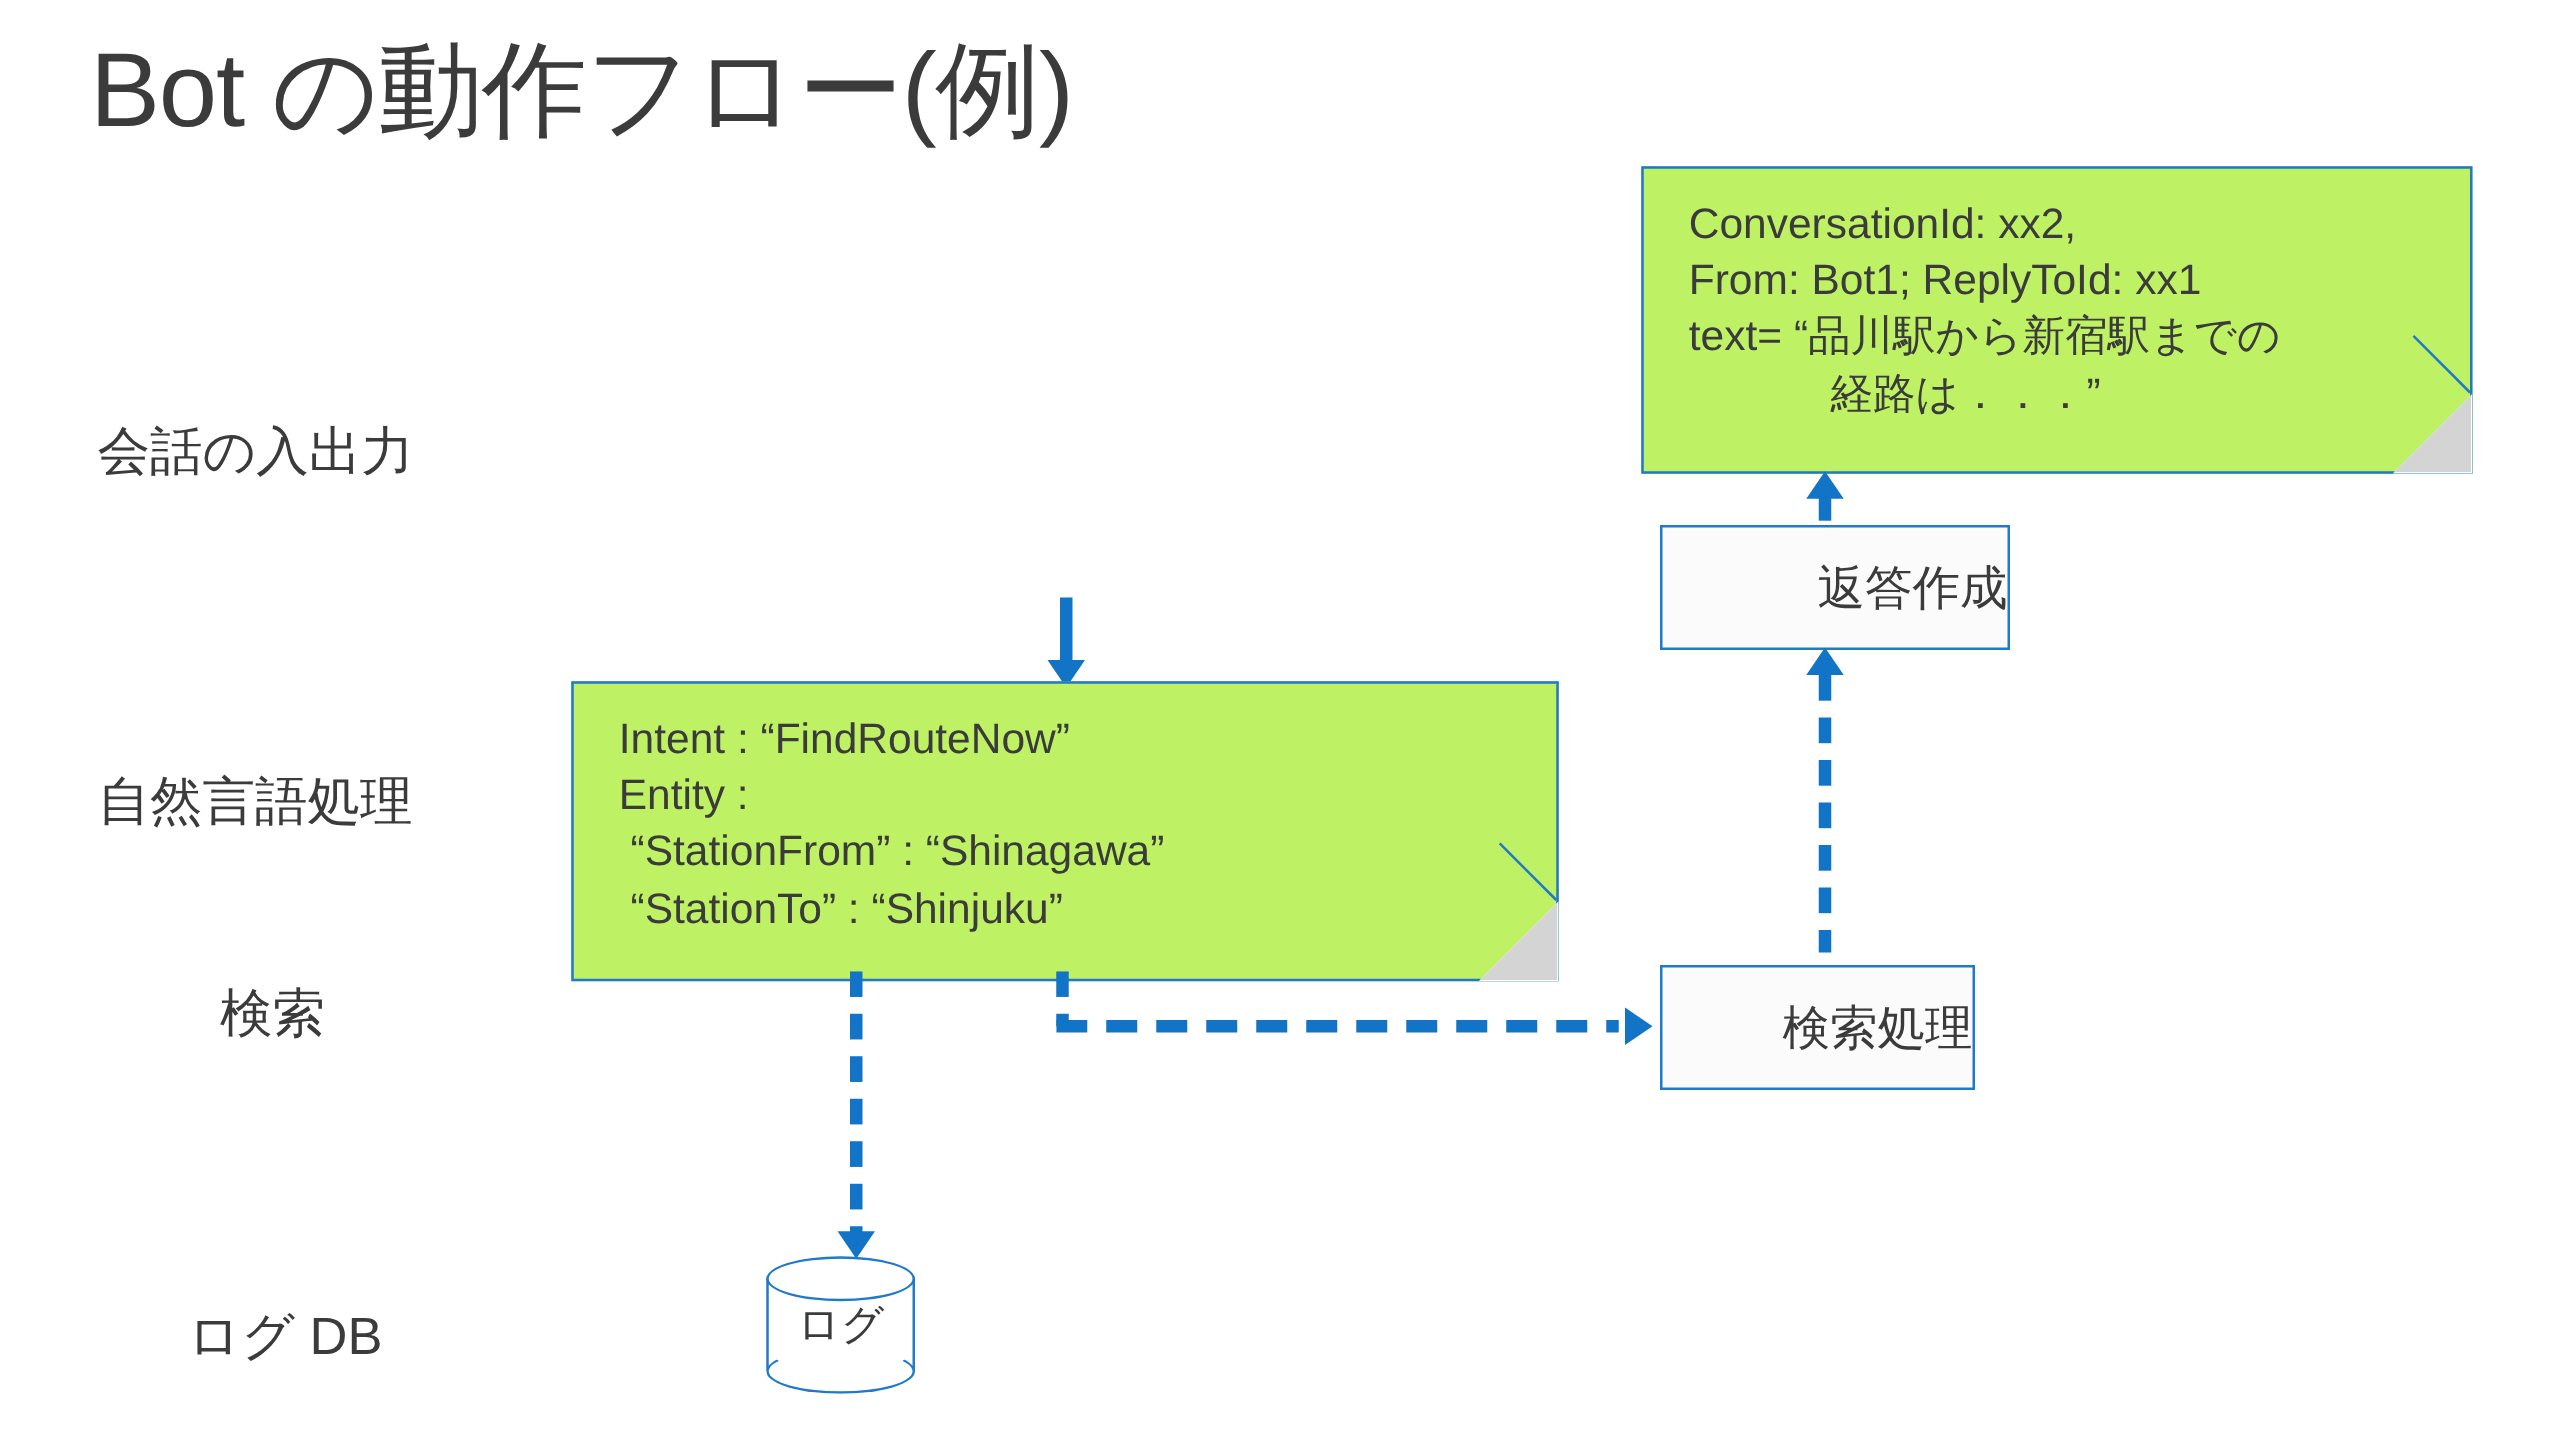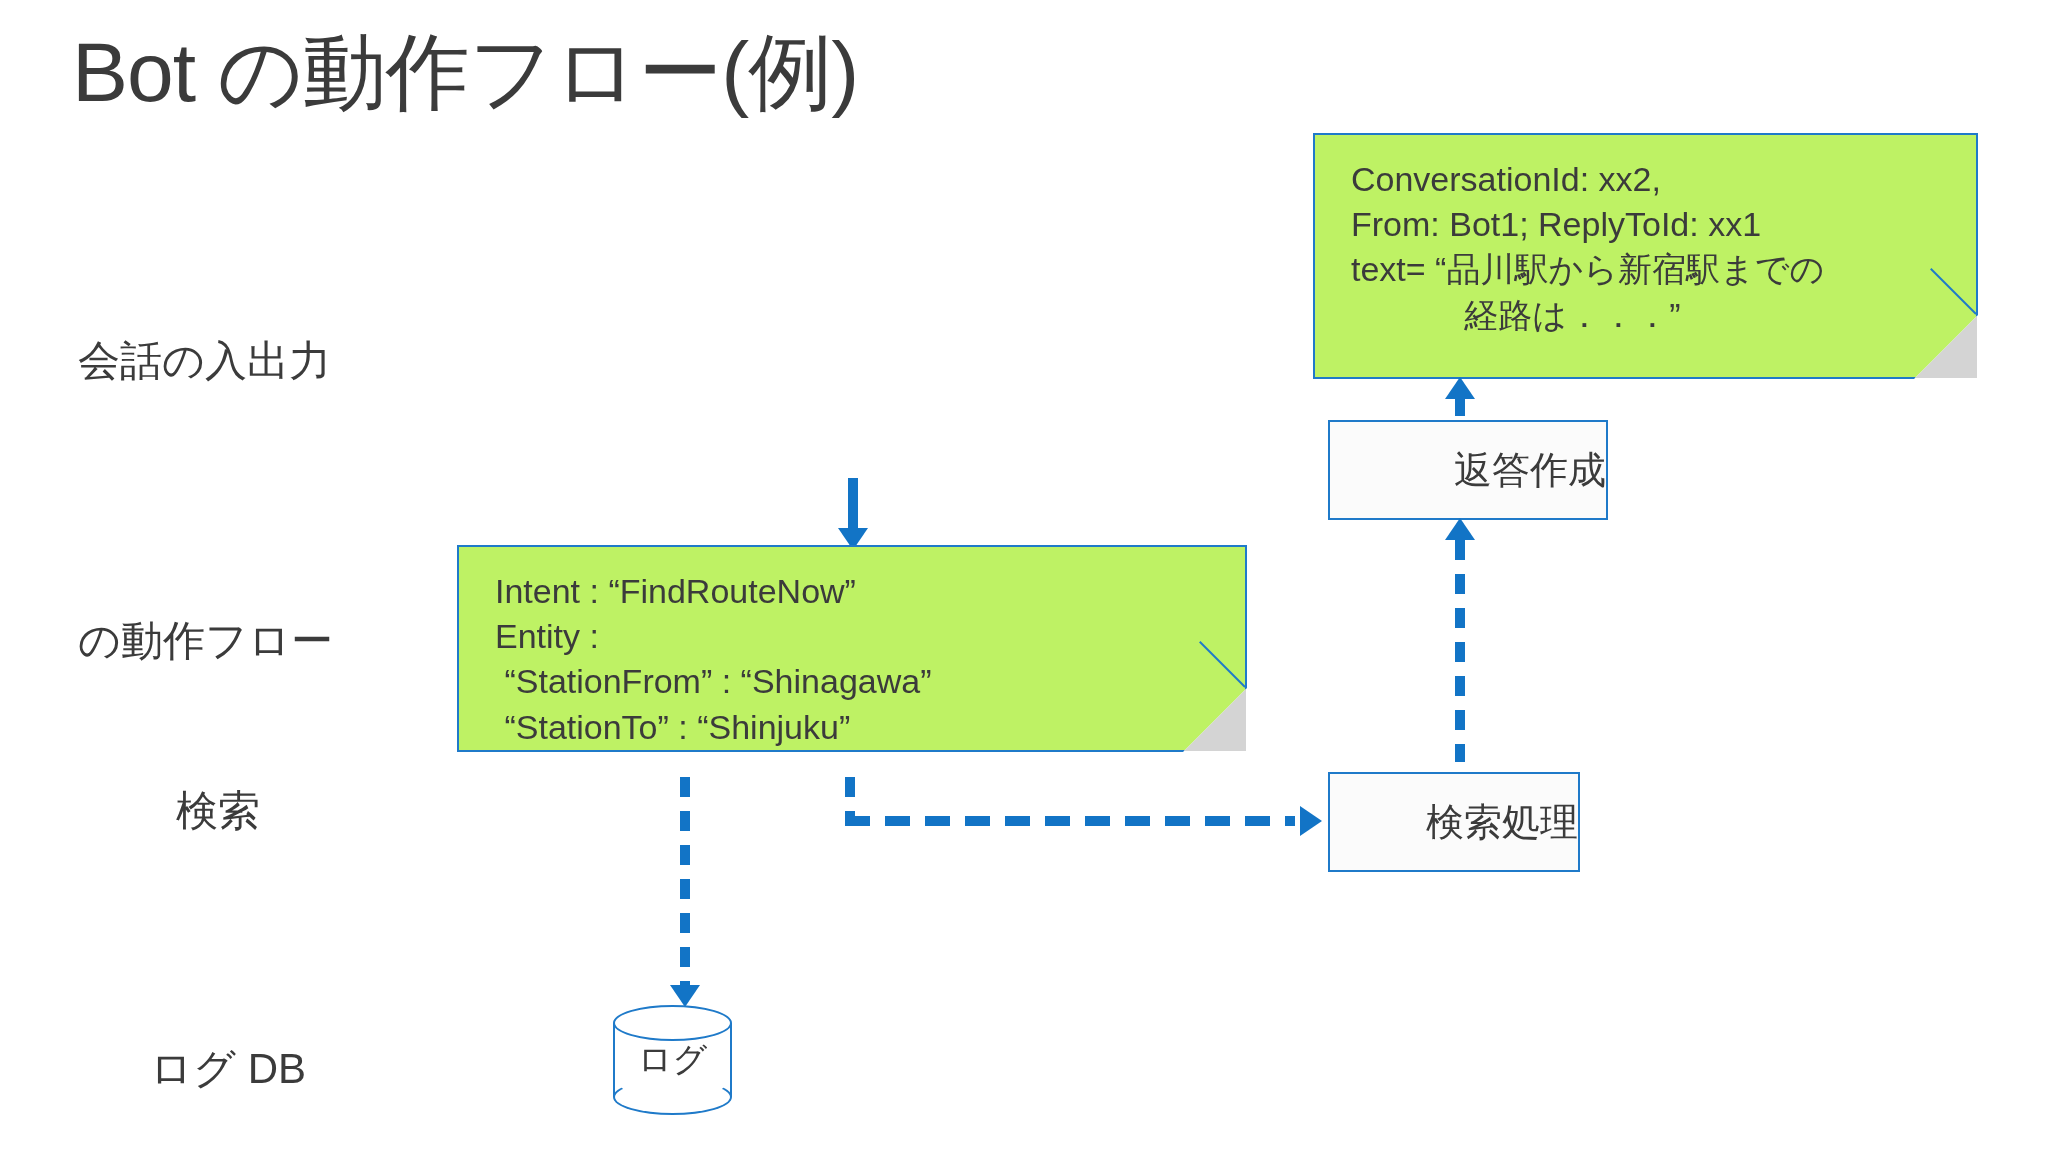--- a/index.html
+++ b/index.html
@@ -145,29 +145,29 @@
   }
 </style>
 </head>
 <body>
 
 <div id="stage">
 
   <div class="title">Bot の動作フロー(例)</div>
 
   <div class="row-label" style="left:78px;top:340px;">会話の入出力</div>
-  <div class="row-label" style="left:78px;top:620px;">の動作フロー</div>
+  <div class="row-label" style="left:78px;top:620px;">自然言語処理</div>
   <div class="row-label" style="left:176px;top:790px;">検索</div>
   <div class="row-label" style="left:150px;top:1048px;">ログ DB</div>
 
 
   <div class="seg" style="left:848px;top:478px;width:10px;height:54px;"></div>
   <div class="arrow-down" style="left:838px;top:528px;"></div>
 
-  <div class="doc" style="left:457px;top:545px;width:790px;height:207px;">
+  <div class="doc" style="left:457px;top:545px;width:790px;height:240px;">
     <div class="doc-text">Intent : “FindRouteNow”
 Entity :
  “StationFrom” : “Shinagawa”
  “StationTo” : “Shinjuku”</div>
     <div class="fold-mask"></div>
     <div class="fold-tri"></div>
     <div class="fold-edge1" style="right:0px;bottom:62px;width:64px;transform:rotate(45deg);transform-origin:right center;background:#1f7ac9;"></div>
   </div>
 
   <div class="doc" style="left:1313px;top:133px;width:665px;height:246px;">

